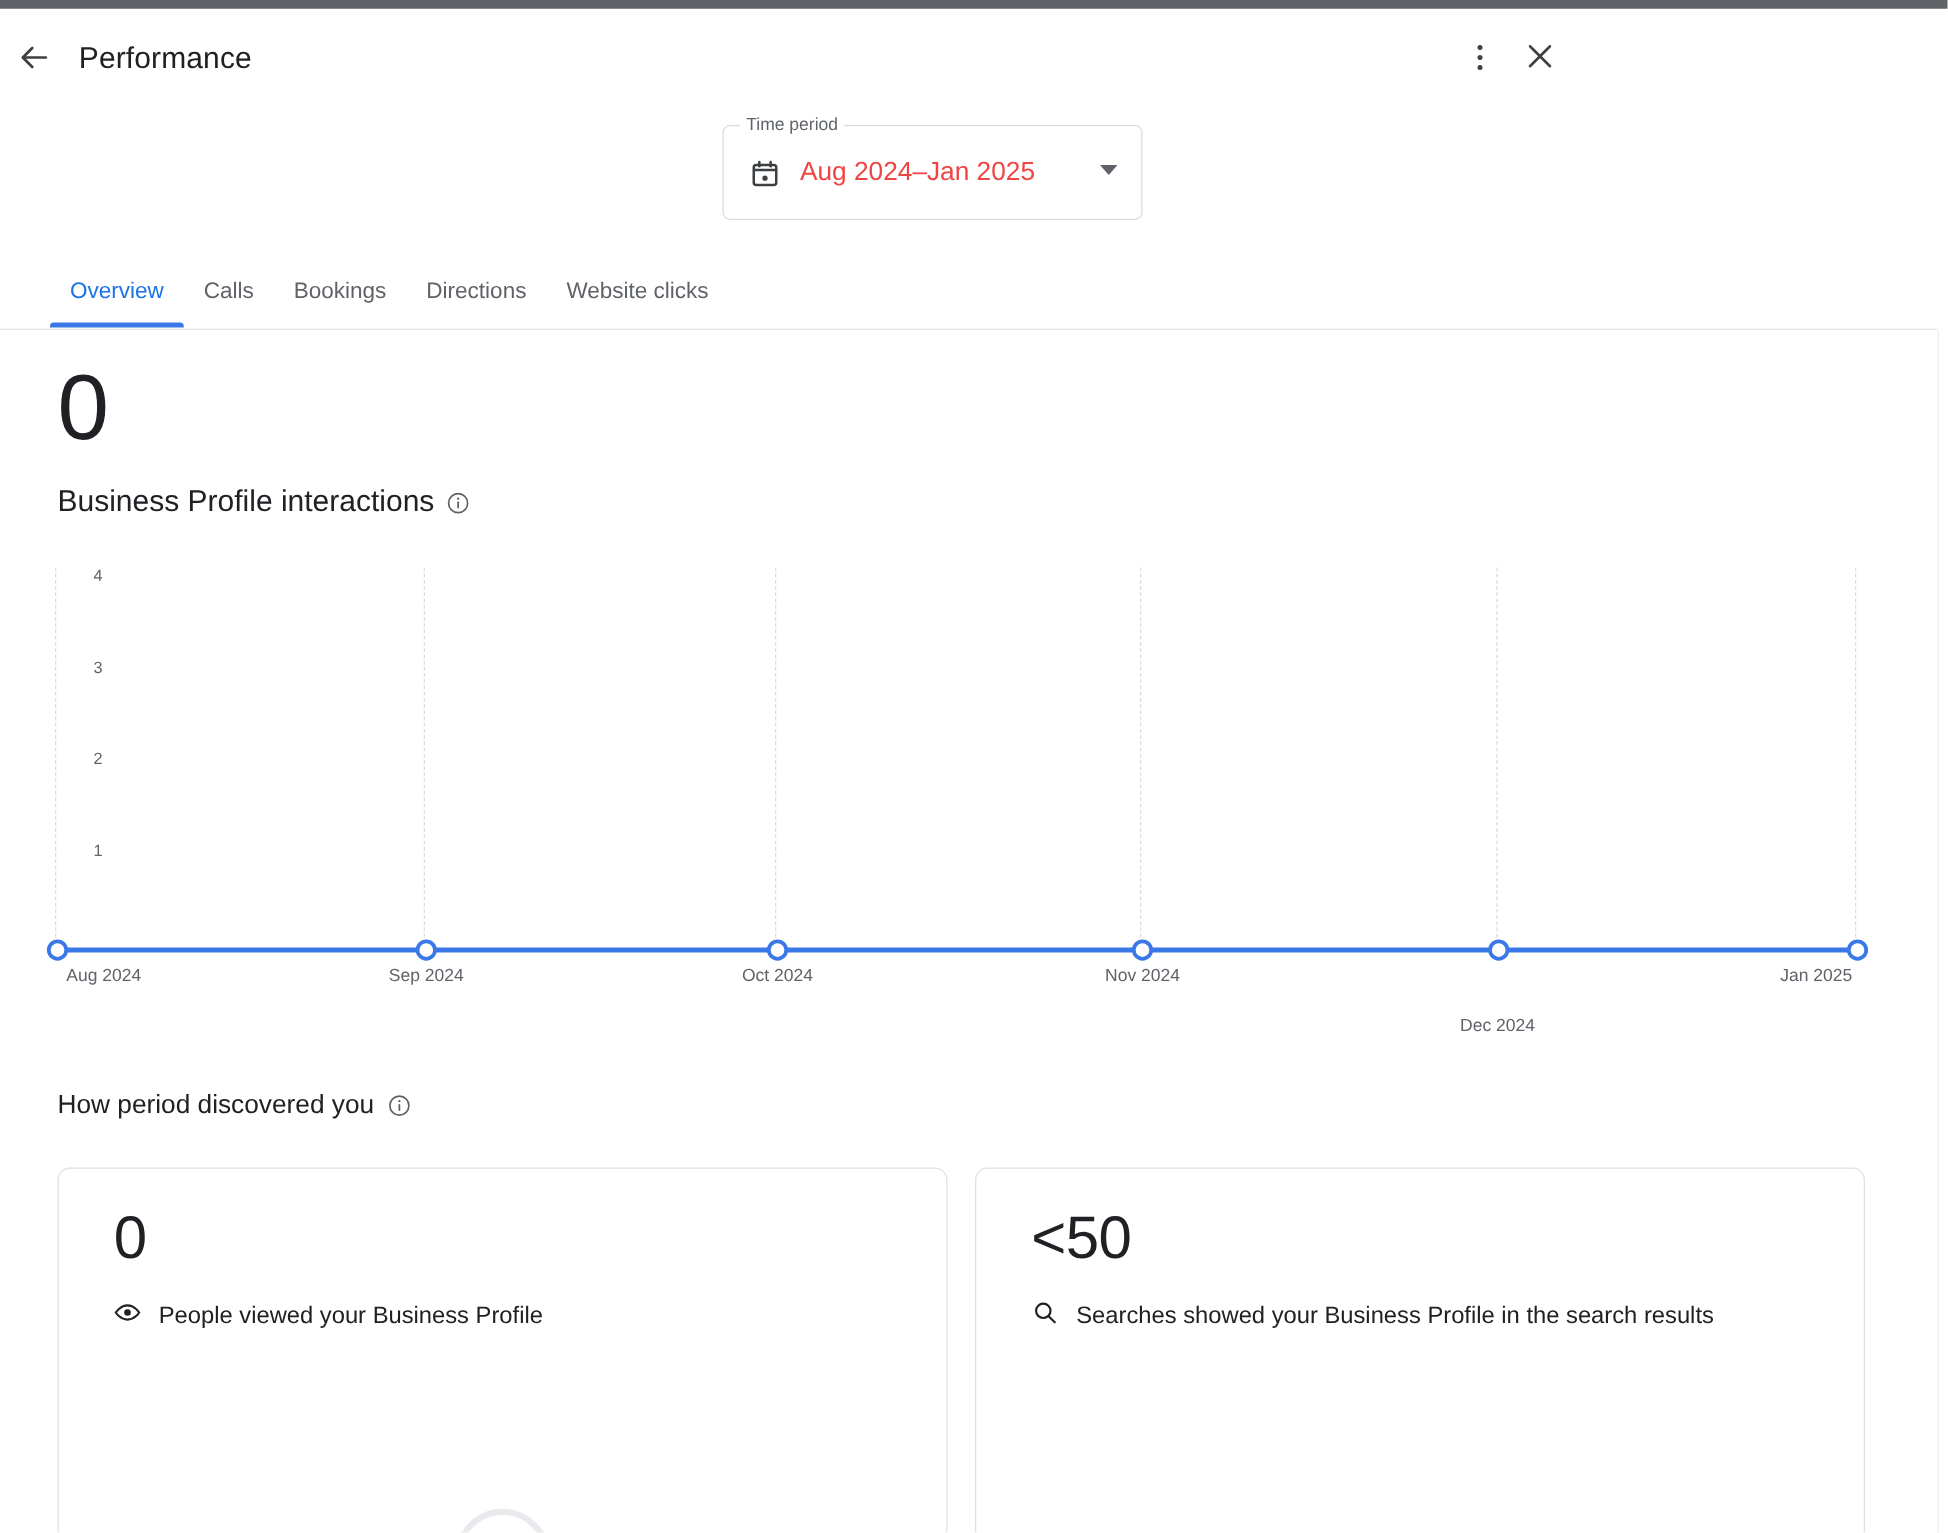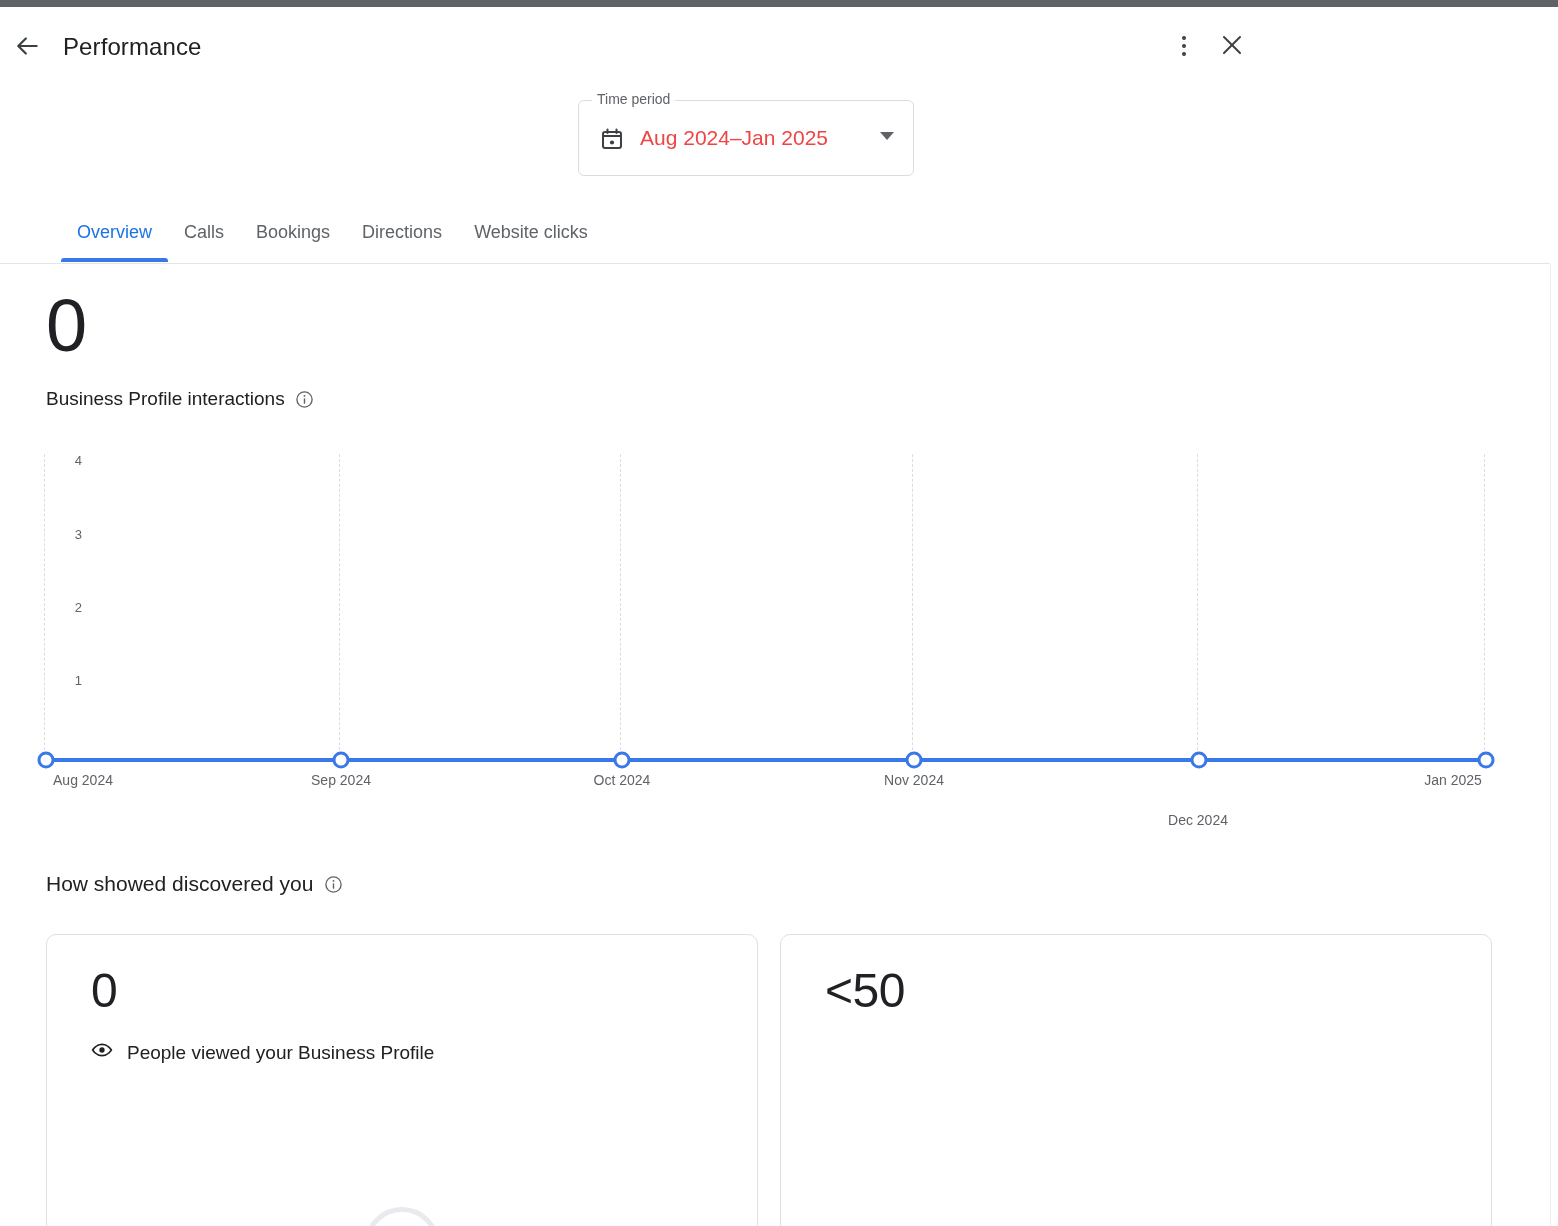--- a/index.html
+++ b/index.html
@@ -109,21 +109,21 @@
     border-top: 8px solid #5f6368;
   }
 
   
   .tabs {
     position: absolute;
     left: 0; top: 202px;
     width: 1558px; height: 62px;
     display: flex;
     align-items: flex-start;
-    padding-left: 61px;
+    padding-left: 40px;
   }
   .tab {
     position: relative;
     height: 60px;
     display: flex; align-items: center;
     padding: 0 16px;
     font-size: 18px;
     color: #5f6368;
     cursor: pointer;
     background: transparent;
@@ -171,21 +171,21 @@
     font-size: 74px;
     font-weight: 400;
     line-height: 80px;
     color: #202124;
     letter-spacing: -1px;
   }
   .headline-label {
     position: absolute;
     left: 46px; top: 124px;
     display: flex; align-items: center; gap: 10px;
-    font-size: 19px;
+    font-size: 24px;
     color: #202124;
   }
   .info-icon {
     width: 19px; height: 19px;
     display: inline-flex;
     align-items: center; justify-content: center;
     cursor: pointer;
   }
 
   
@@ -393,21 +393,21 @@
 
     <div class="xtick" style="left:83px;">Aug 2024</div>
     <div class="xtick" style="left:341px;">Sep 2024</div>
     <div class="xtick" style="left:622px;">Oct 2024</div>
     <div class="xtick" style="left:914px;">Nov 2024</div>
     <div class="xtick" style="left:1198px;margin-top:40px;">Dec 2024</div>
     <div class="xtick" style="left:1453px;">Jan 2025</div>
   </div>
 
   <div class="section-title">
-    <span>How showed discovered you</span>
+    <span>How period discovered you</span>
     <span class="info-icon">
       <svg width="19" height="19" viewBox="0 0 20 20" fill="none">
         <circle cx="10" cy="10" r="8" stroke="#5f6368" stroke-width="1.4" fill="none"></circle>
         <circle cx="10" cy="6.2" r="1" fill="#5f6368"></circle>
         <rect x="9.25" y="8.6" width="1.5" height="6" rx="0.7" fill="#5f6368"></rect>
       </svg>
     </span>
   </div>
 
   <div class="cards">
@@ -421,18 +421,27 @@
             <circle cx="12" cy="12" r="2.9" fill="#202124"></circle>
           </svg>
         </span>
         <span>People viewed your Business Profile</span>
       </div>
       <div class="card-empty-circle"></div>
     </div>
 
     <div class="card">
       <div class="card-number">&lt;50</div>
+      <div class="card-label">
+        <span>
+          <svg width="22" height="22" viewBox="0 0 24 24" fill="none" stroke="#202124" stroke-width="1.9" stroke-linecap="round">
+            <circle cx="10.5" cy="10.5" r="6.3" fill="none"></circle>
+            <line x1="15.2" y1="15.2" x2="20.5" y2="20.5"></line>
+          </svg>
+        </span>
+        <span>Searches showed your Business Profile in the search results</span>
+      </div>
     </div>
 
   </div>
 </div>
 
 <div class="scrollbar-track"></div>
 
 </body></html>

